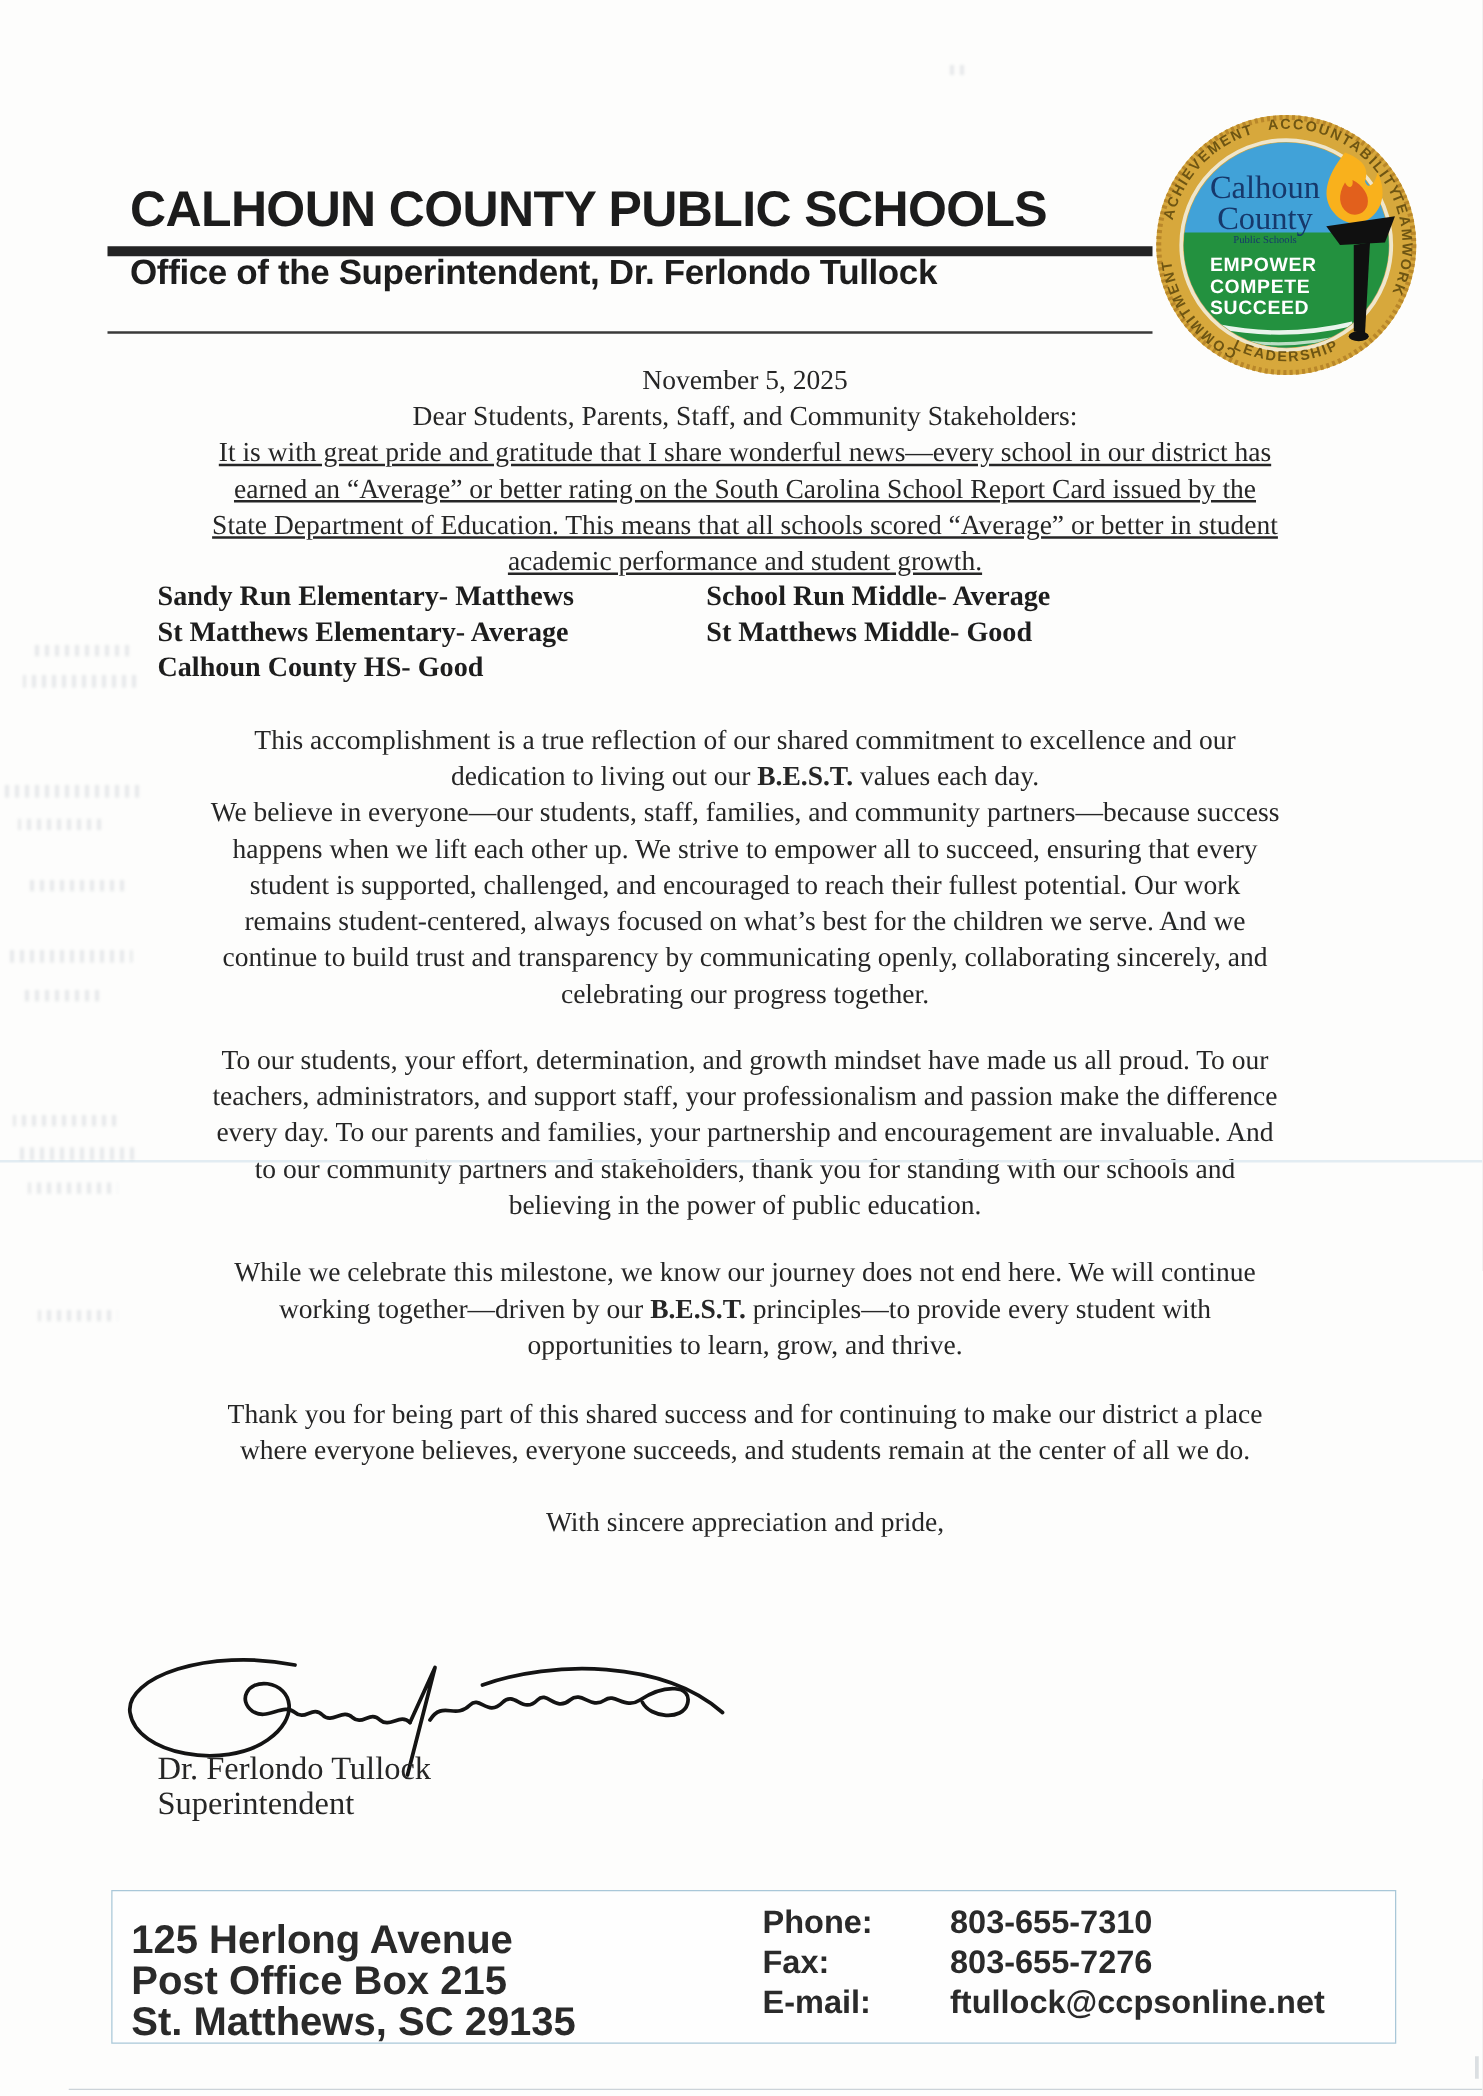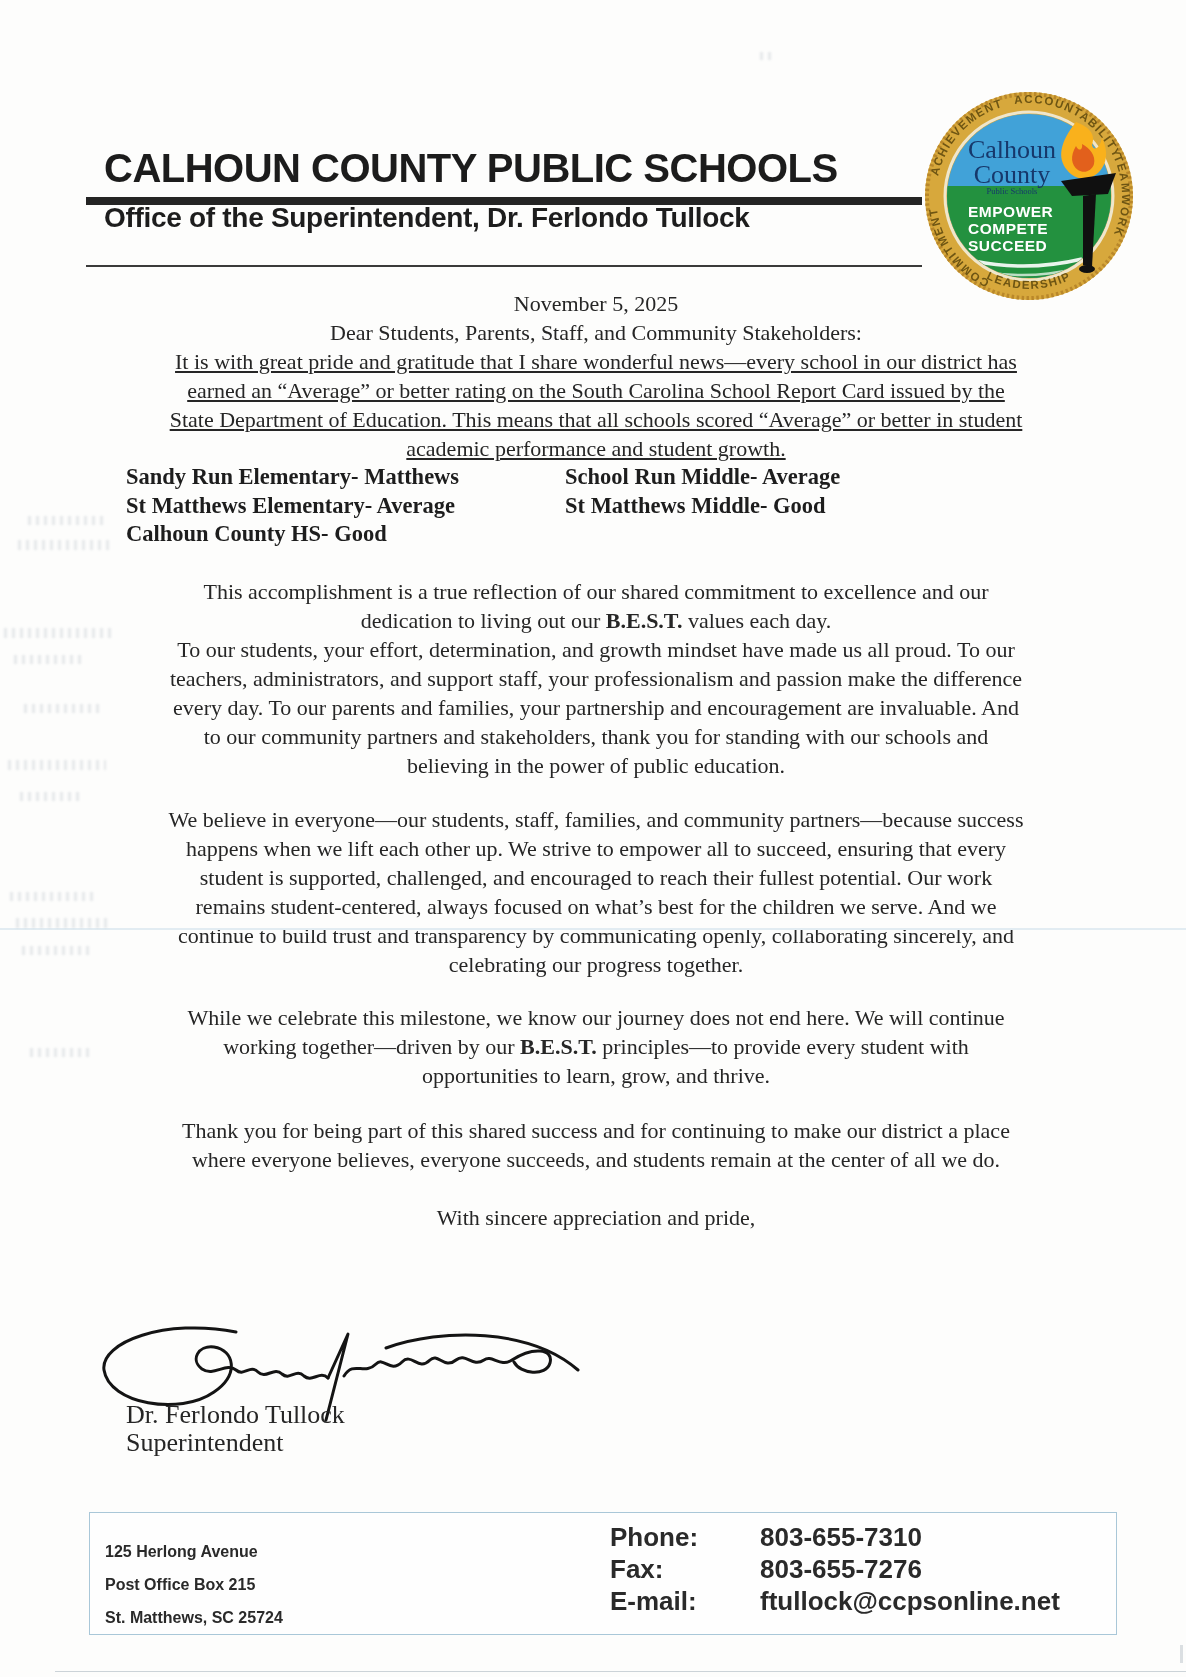--- a/index.html
+++ b/index.html
@@ -35,21 +35,21 @@
   .p-close{margin-bottom:0;}
   .bold{font-weight:bold;}
   .signer{position:absolute;left:126px;top:1401px;font-size:26px;line-height:28px;}
   .signature{position:absolute;left:86px;top:1318px;width:505px;height:112px;}
   
   .footer-box{
     position:absolute;left:89px;top:1512px;width:1026px;height:121px;
     border:1px solid #a9c7d8;background:#fefefe;
     font-family:"Liberation Sans", sans-serif;font-weight:bold;color:#2a2a2a;
   }
-  .addr{position:absolute;left:15px;top:22px;font-size:16px;line-height:33px;}
+  .addr{position:absolute;left:15px;top:22px;font-size:32px;line-height:33px;}
   .contacts{position:absolute;left:491px;top:8px;font-size:26px;}
   .contact-row{display:flex;height:32px;line-height:32px;}
   .contact-row .c-label{width:150px;margin-left:29px;}
   
   .scanline{position:absolute;left:0;width:1186px;height:2px;background:#e2ecf2;}
   .scanline-bottom{position:absolute;left:55px;top:1671px;width:1131px;height:1px;background:#ccd3d8;}
   .smudge{
     position:absolute;opacity:0.8;filter:blur(1.2px);
     background-image:repeating-linear-gradient(90deg, rgba(120,136,148,0.22) 0 3px, transparent 3px 8px);
   }
@@ -131,33 +131,33 @@
       </div>
       <div class="col-r">
         <div>School Run Middle- Average</div>
         <div>St Matthews Middle- Good</div>
       </div>
     </div>
 
     <p class="p-body"><span>This accomplishment is a true reflection of our shared commitment to excellence and our
 dedication to living out our </span><span class="bold">B.E.S.T.</span><span> values each day.</span></p>
 
-    <p class="p-body" style="margin-bottom:25px;">To our students, your effort, determination, and growth mindset have made us all proud. To our
-teachers, administrators, and support staff, your professionalism and passion make the difference
-every day. To our parents and families, your partnership and encouragement are invaluable. And
-to our community partners and stakeholders, thank you for standing with our schools and
-believing in the power of public education.</p>
-
     <p class="p-body" style="margin-bottom:24px;">We believe in everyone—our students, staff, families, and community partners—because success
 happens when we lift each other up. We strive to empower all to succeed, ensuring that every
 student is supported, challenged, and encouraged to reach their fullest potential. Our work
 remains student-centered, always focused on what’s best for the children we serve. And we
 continue to build trust and transparency by communicating openly, collaborating sincerely, and
 celebrating our progress together.</p>
 
+    <p class="p-body" style="margin-bottom:25px;">To our students, your effort, determination, and growth mindset have made us all proud. To our
+teachers, administrators, and support staff, your professionalism and passion make the difference
+every day. To our parents and families, your partnership and encouragement are invaluable. And
+to our community partners and stakeholders, thank you for standing with our schools and
+believing in the power of public education.</p>
+
     <p class="p-body" style="margin-bottom:26px;"><span>While we celebrate this milestone, we know our journey does not end here. We will continue
 working together—driven by our </span><span class="bold">B.E.S.T.</span><span> principles—to provide every student with
 opportunities to learn, grow, and thrive.</span></p>
 
     <p class="p-body" style="margin-bottom:29px;">Thank you for being part of this shared success and for continuing to make our district a place
 where everyone believes, everyone succeeds, and students remain at the center of all we do.</p>
 
     <p class="p-close">With sincere appreciation and pride,</p>
   </div>
 
@@ -172,21 +172,21 @@
 
   <div class="signer">
     <div>Dr. Ferlondo Tullock</div>
     <div>Superintendent</div>
   </div>
 
   <div class="footer-box">
     <div class="addr">
       <div>125 Herlong Avenue</div>
       <div>Post Office Box 215</div>
-      <div>St. Matthews, SC 25724</div>
+      <div>St. Matthews, SC 29135</div>
     </div>
     <div class="contacts">
       <div class="contact-row">
         <span class="c-label">Phone:</span>
         <span class="c-value">803-655-7310</span>
       </div>
       <div class="contact-row">
         <span class="c-label">Fax:</span>
         <span class="c-value">803-655-7276</span>
       </div>

